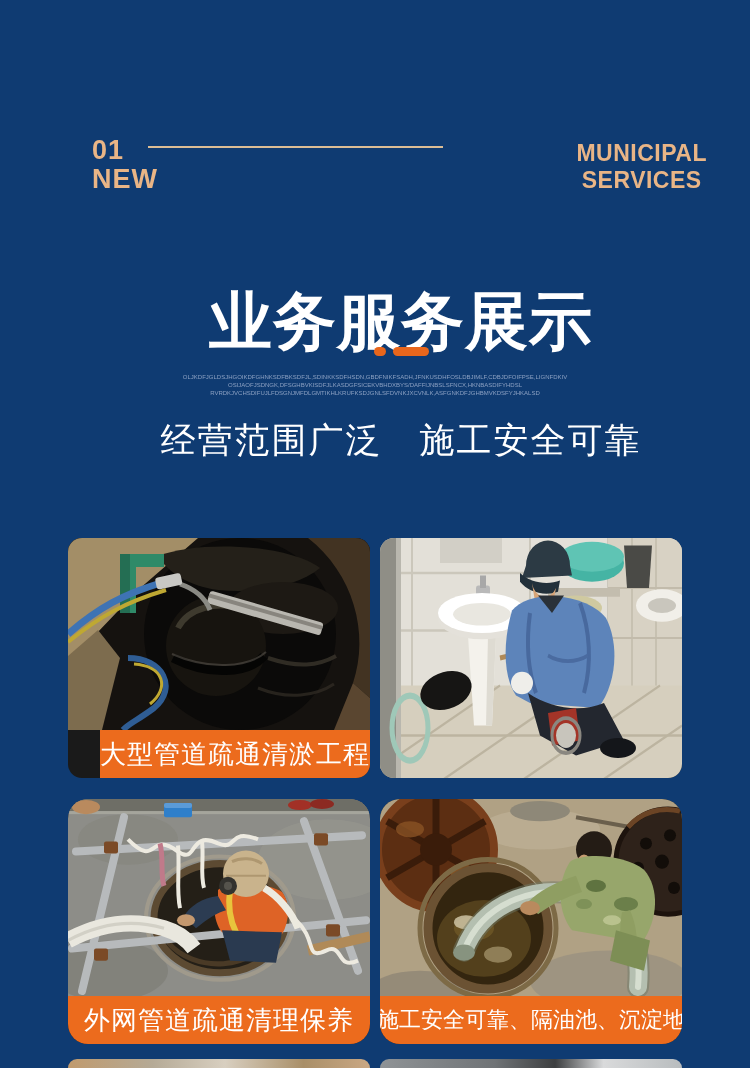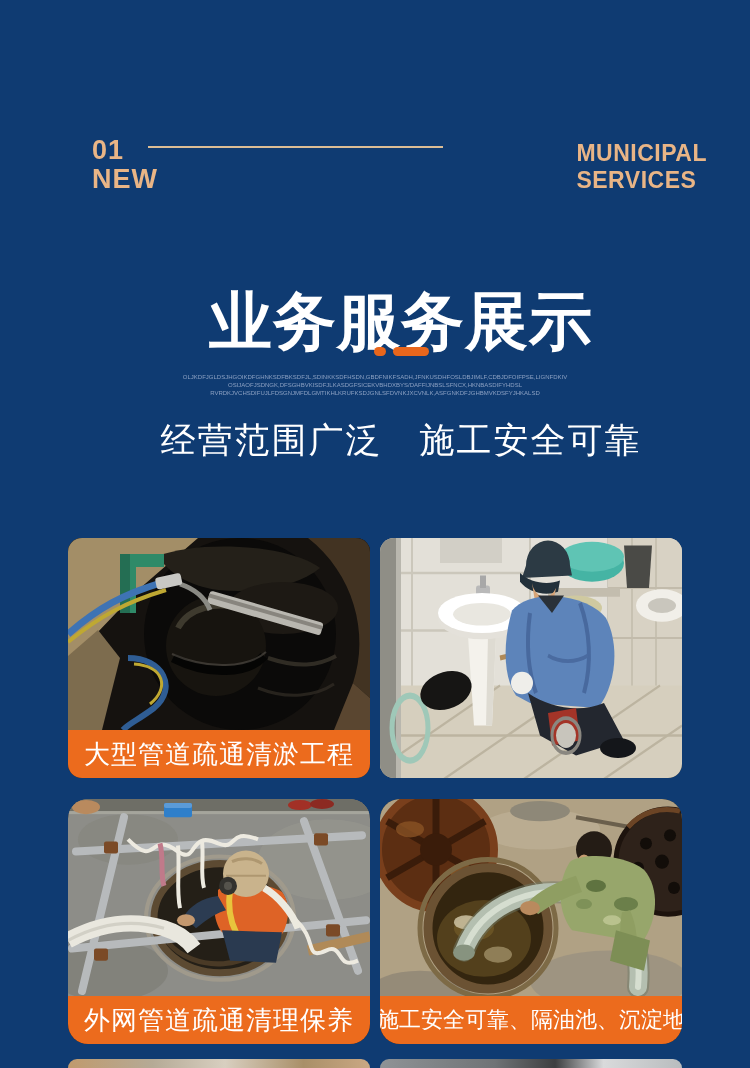--- a/index.html
+++ b/index.html
@@ -3,42 +3,42 @@
 <meta charset="utf-8">
 <style>
   html,body{margin:0;padding:0;background:#0f3b72;}
   .page{position:relative;width:750px;height:1068px;background:#0f3b72;overflow:hidden;
         font-family:"Liberation Sans",sans-serif;}
 
   
   .hdr-index{position:absolute;left:92px;top:136px;color:#e9b586;font-weight:700;
              font-size:27px;line-height:29px;letter-spacing:1px;}
   .hdr-line{position:absolute;left:148px;top:146px;width:295px;height:2px;background:#dcbd95;}
-  .hdr-right{position:absolute;right:43px;top:140px;text-align:left;color:#e9b586;
+  .hdr-right{position:absolute;right:43px;top:140px;text-align:center;color:#e9b586;
              font-weight:700;font-size:23px;line-height:27px;letter-spacing:.5px;}
 
   
   .hero-title{position:absolute;left:0;top:241px;width:750px;text-align:center;
               transform:translateX(26px);color:#ffffff;font-size:63px;font-weight:900;
               line-height:76px;letter-spacing:1px;}
   .divider{position:absolute;left:0;top:347px;width:750px;display:flex;justify-content:center;
            gap:7px;transform:translateX(26px);}
   .divider .dot{width:12px;height:9px;border-radius:5px;background:#e8661c;}
   .divider .dash{width:36px;height:9px;border-radius:5px;background:#e8661c;}
   .decor-text{position:absolute;left:0;top:373px;width:750px;text-align:center;
               color:#8ba0c2;font-size:6px;line-height:8px;}
   .subtitle{position:absolute;left:0;top:417px;width:750px;text-align:center;
             transform:translateX(26px);color:#ffffff;font-size:35px;font-weight:400;
             letter-spacing:2px;line-height:46px;}
 
   
   .grid{position:absolute;left:68px;top:538px;width:614px;display:grid;
         grid-template-columns:302px 302px;column-gap:10px;row-gap:21px;}
   .card{border-radius:14px;overflow:hidden;display:flex;flex-direction:column;background:#1a1a1a;}
-  .card.r1{height:240px;}
+  .card.r1{height:240px;align-items:flex-end;}
   .card.r2{height:245px;border-radius:20px;}
   .photo{flex:1;position:relative;overflow:hidden;}
   .photo svg{display:block;width:100%;height:100%;}
   .card-label{height:48px;flex:0 0 48px;background:#ec6b1d;color:#fff;display:flex;
               align-items:center;justify-content:center;font-size:26px;font-weight:500;
               letter-spacing:1px;white-space:nowrap;}
   .card-label--sm{font-size:22px;letter-spacing:0;}
 
   
   .partial-row{position:absolute;left:68px;top:1059px;width:614px;display:grid;

